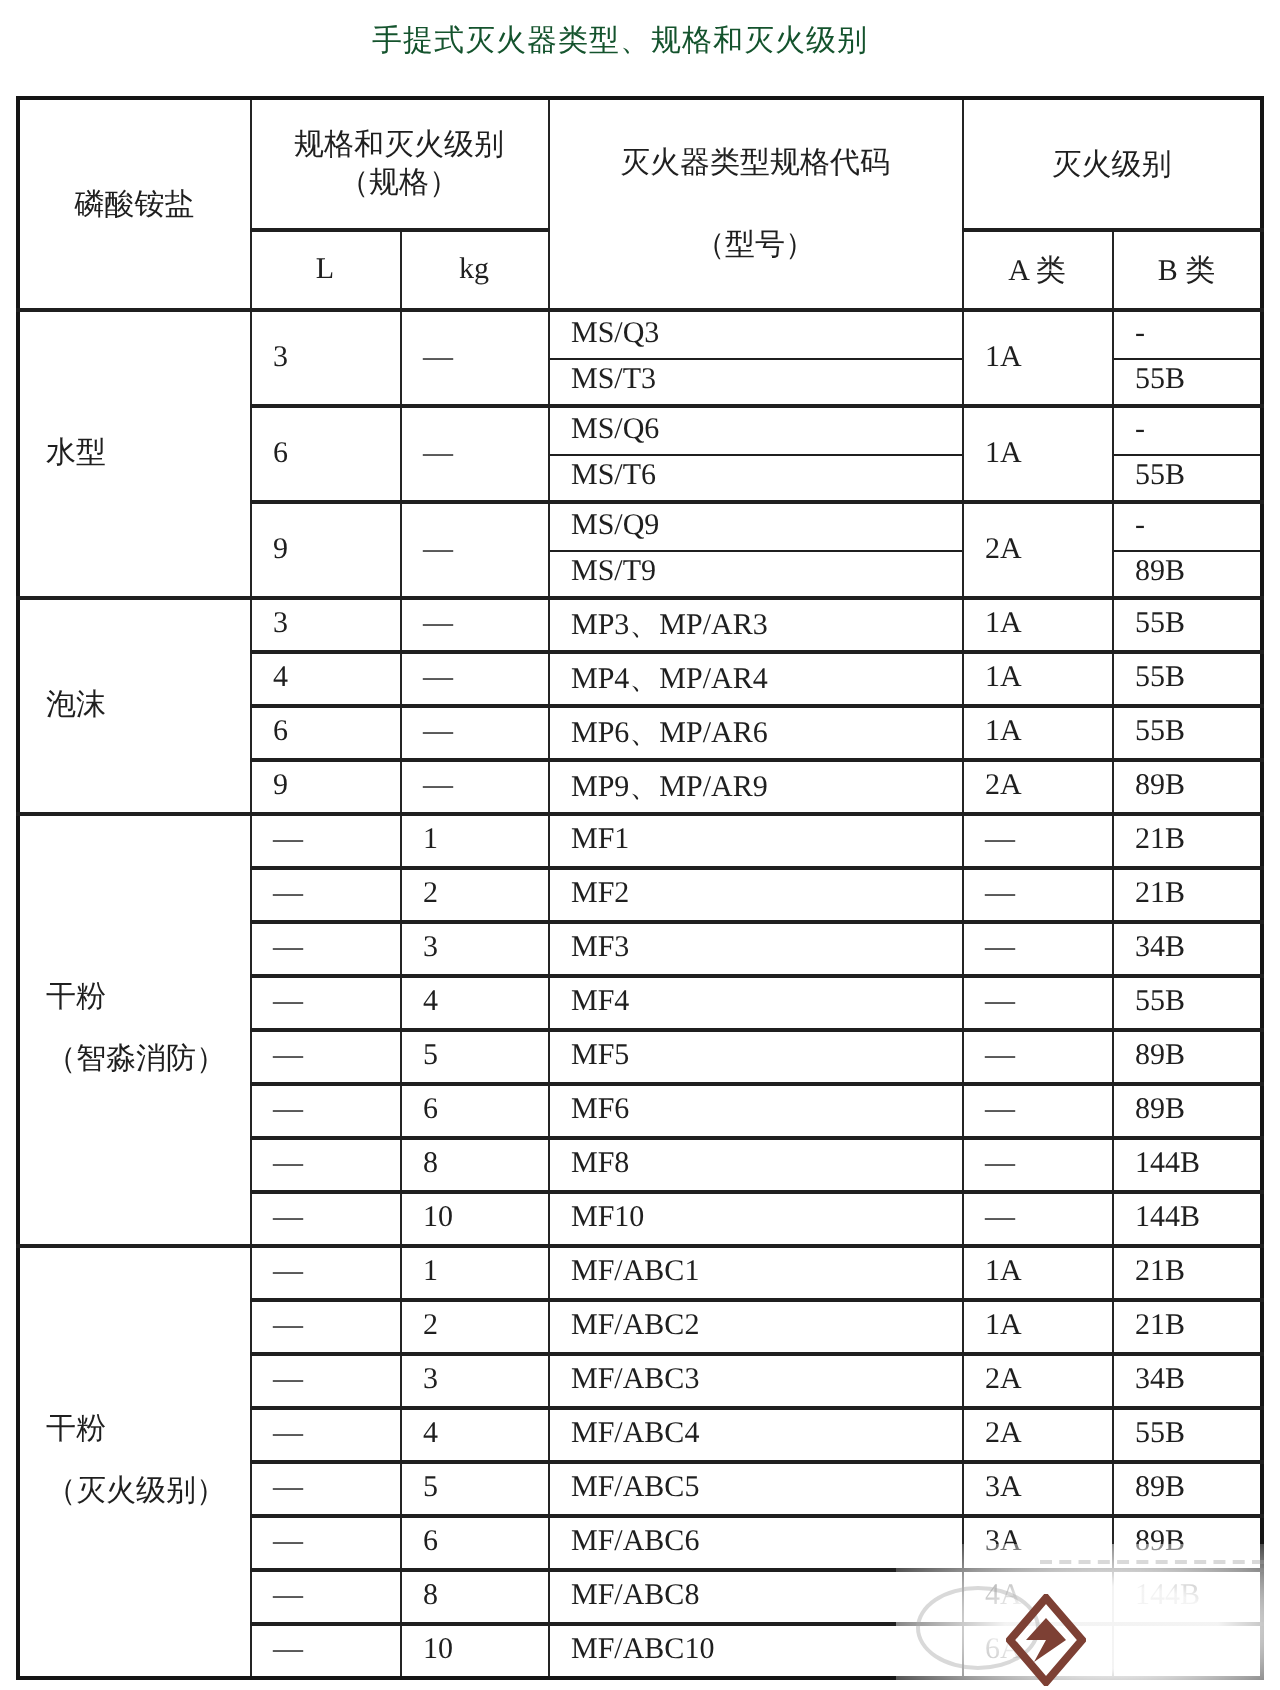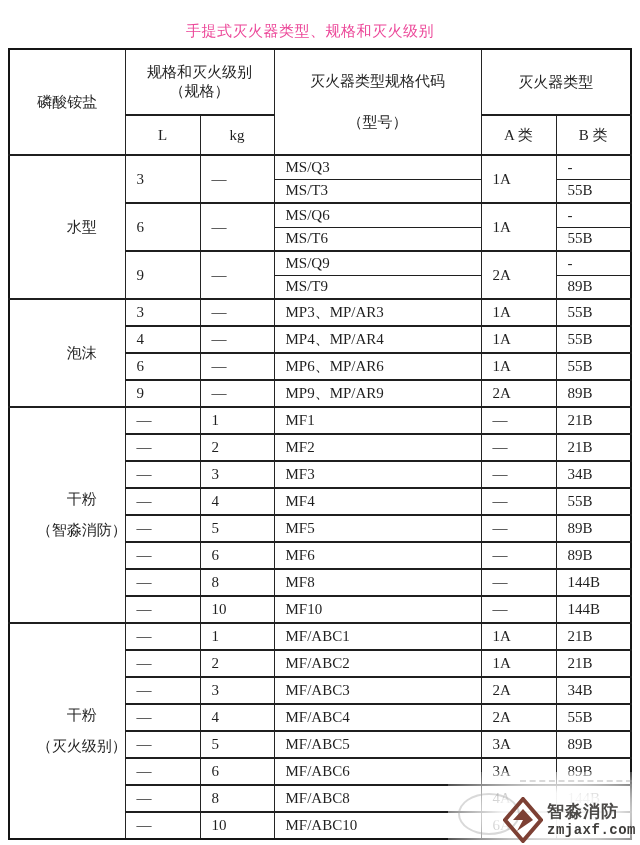--- a/index.html
+++ b/index.html
@@ -6,24 +6,24 @@
   body{
     width:640px;height:845px;
     background:#ffffff;
     font-family:"Liberation Serif","DejaVu Serif",serif;
     color:#1c1c1c;
     position:relative;
     overflow:hidden;
   }
   .page-title{
     position:absolute;
-    left:0; top:22px; width:620px;
+    left:0; top:11px; width:620px;
     text-align:center;
     font-size:15px;
-    color:#ec4899;
+    color:#14532d;
     letter-spacing:0.5px;
   }
   table.ext-table{
     position:absolute;
     left:8px; top:48px;
     width:622px;
     border-collapse:collapse;
     table-layout:fixed;
     font-size:15px;
     color:#1f1f1f;
@@ -51,21 +51,21 @@
   .two-line{
     display:flex;flex-direction:column;
     justify-content:space-evenly;align-items:center;
     height:100%;
   }
   .th-model-wrap{height:104px;}
   tr.h24{height:24px;}
   tr.h27{height:27px;}
   td.cell{text-align:left;padding-left:11px;}
   td.label-cell{padding-left:13px;}
-  .label-lines{display:flex;flex-direction:column;gap:14px;align-items:center;margin-left:16px;}
+  .label-lines{display:flex;flex-direction:column;gap:14px;align-items:flex-start;}
   .label-lines div{line-height:17px;}
 
   
   .wm-blob{
     position:absolute; left:448px; top:772px; width:196px; height:76px;
     background:radial-gradient(ellipse at 55% 55%, rgba(255,255,255,0.95) 35%, rgba(255,255,255,0.55) 65%, rgba(255,255,255,0) 100%);
     z-index:4; pointer-events:none;
   }
   .wm-stamp{
     position:absolute; left:458px; top:793px; width:58px; height:38px;
@@ -119,21 +119,21 @@
           <span>规格和灭火级别</span>
           <span>（规格）</span>
         </div>
       </th>
       <th class="c4" rowspan="2">
         <div class="two-line th-model-wrap">
           <span>灭火器类型规格代码</span>
           <span>（型号）</span>
         </div>
       </th>
-      <th class="c5" colspan="2">灭火器类型</th>
+      <th class="c5" colspan="2">灭火级别</th>
     </tr>
     <tr class="sub">
       <th class="c2">L</th>
       <th class="c3">kg</th>
       <th class="c5">A 类</th>
       <th class="c6">B 类</th>
     </tr>
   </thead>
   <tbody id="table-body">
       <tr class="h24">
@@ -335,17 +335,13 @@
 </table>
 
 <div class="wm-blob"></div>
 <div class="wm-stamp"></div>
 <div class="wm-faint"></div>
 <div class="wm">
   <svg class="wm-logo" viewBox="0 0 40 46">
     <polygon points="20,2 38,23 20,44 2,23" fill="none" stroke="#7d4034" stroke-width="4"></polygon>
     <polygon points="20,12 30,23 14,34 20,23 10,23" fill="#7d4034"></polygon>
   </svg>
-  <div class="wm-text">
-    <span class="wm-brand">智淼消防</span>
-    <span class="wm-site">zmjaxf.com</span>
-  </div>
 </div>
 
 </body></html>

